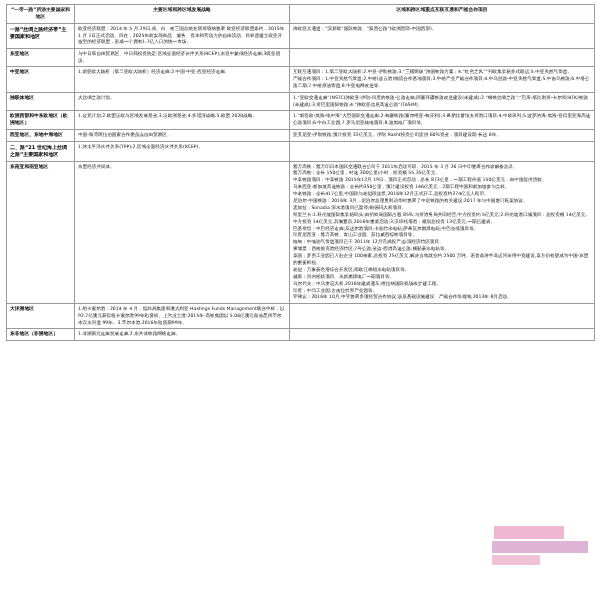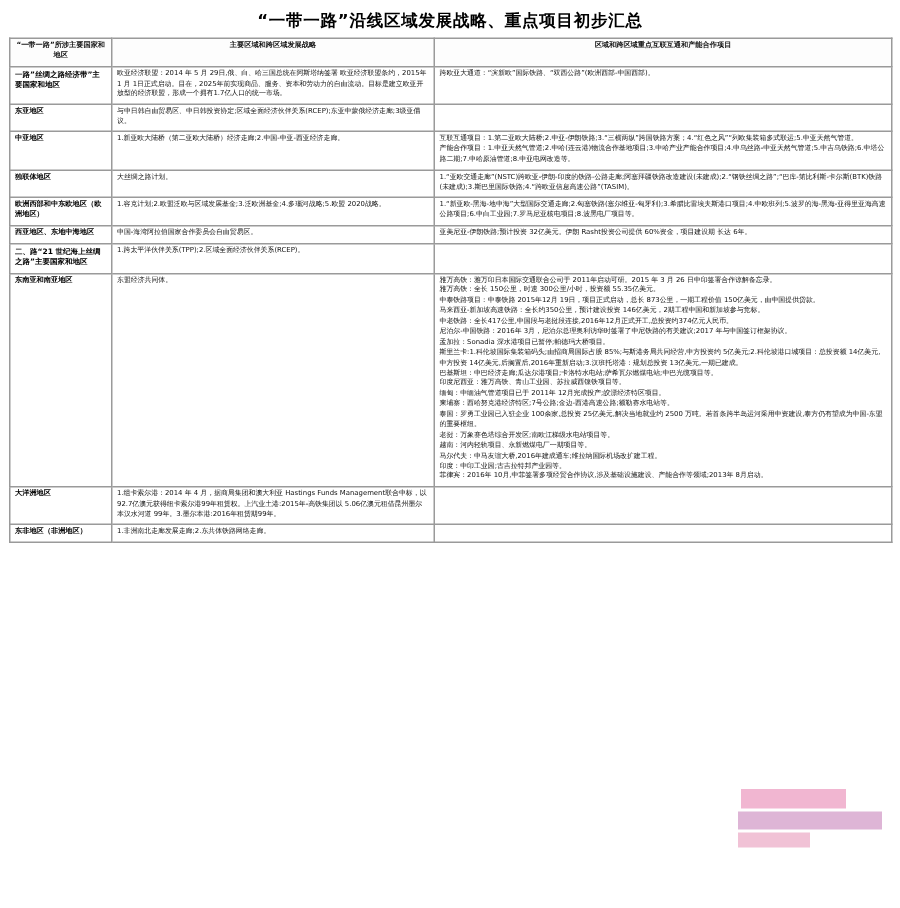--- a/index.html
+++ b/index.html
@@ -65,21 +65,20 @@
   }
   .r1{right:36px;bottom:66px;width:70px;height:13px;background:#efa9c9;}
   .r2{right:12px;bottom:52px;width:96px;height:12px;background:#d8a8cf;}
   .r3{right:60px;bottom:40px;width:48px;height:10px;background:#efb7cf;}
 </style>
 </head>
 <body>
 
 <div class="page">
 
-  <div class="doc-title">“一带一路”沿线区域发展战略、重点项目初步汇总</div>
 
   <table class="main">
     <colgroup>
       <col class="c1">
         <col class="c2">
         <col class="c3">
     </colgroup>
     <tbody>
       <tr class="hdr">
         <td>“一带一路”所涉主要国家和地区</td>

